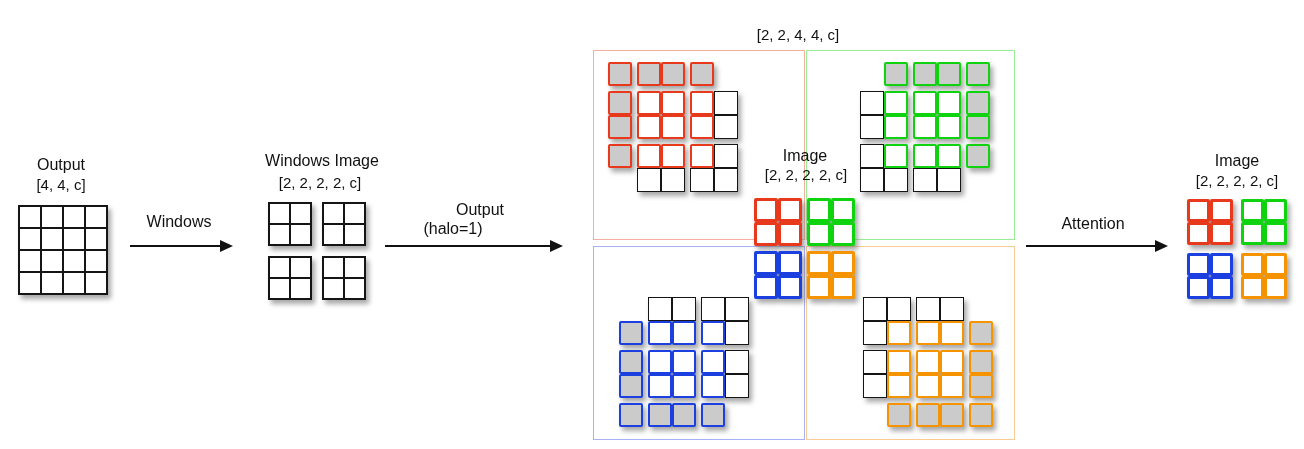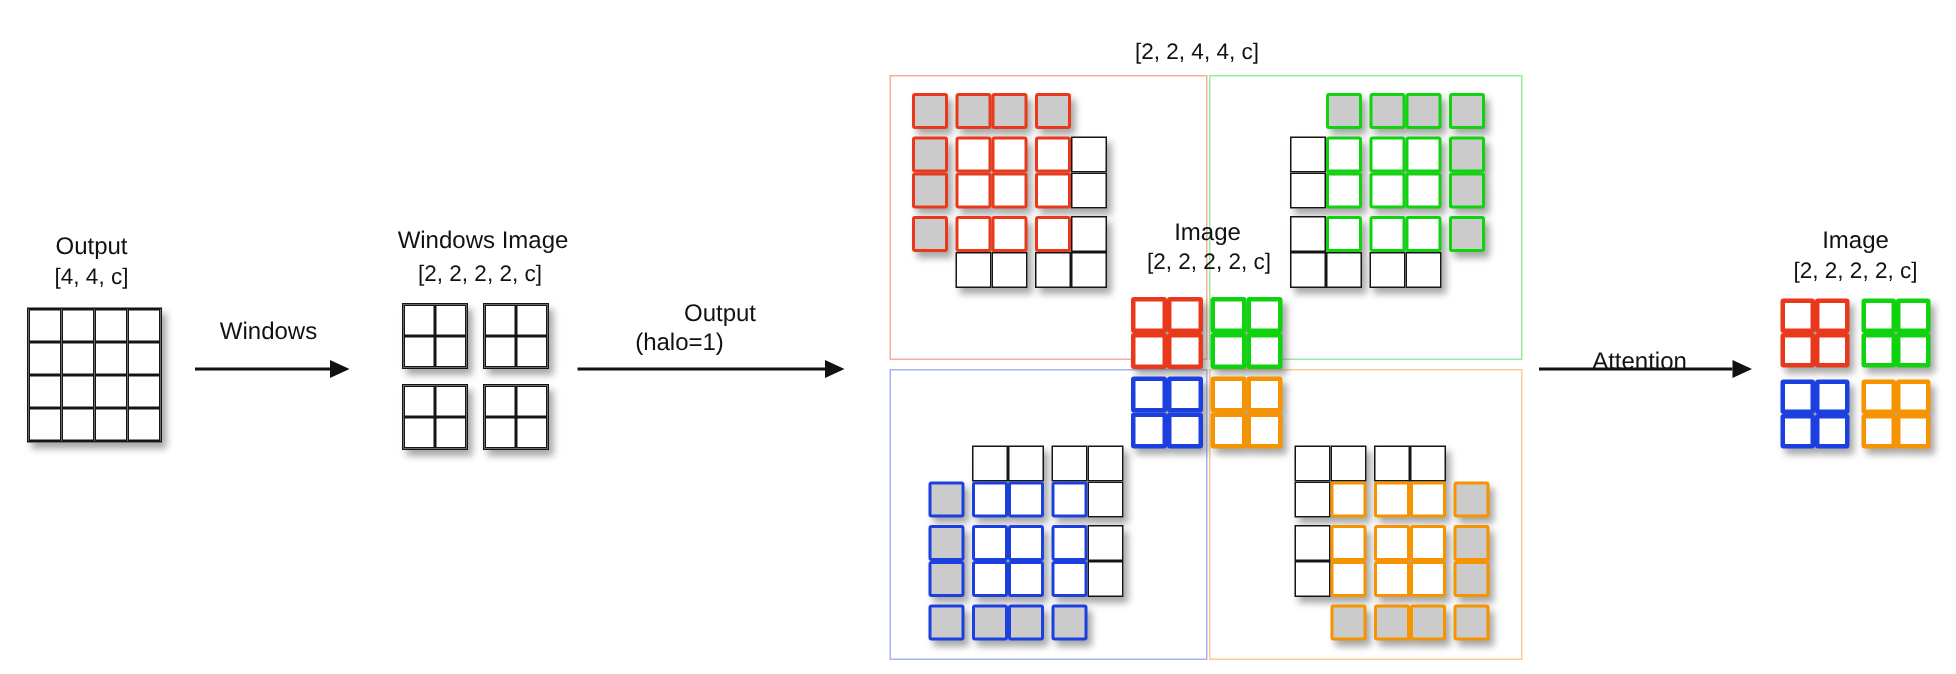--- a/index.html
+++ b/index.html
@@ -309,21 +309,21 @@
         <div class="ccell"></div>
       </div>
       <div class="cblock" style="--c: #F59300; grid-template-columns: repeat(2, 24px); grid-template-rows: repeat(2, 24px);">
         <div class="ccell"></div>
         <div class="ccell"></div>
         <div class="ccell"></div>
         <div class="ccell"></div>
       </div>
     </div>
 
-  <div class="lbl" style="left:1093px;top:232px">Attention</div>
+  <div class="lbl" style="left:1093px;top:214px">Attention</div>
   <div class="arrow" style="left:1026px;top:245px;width:129px"></div>
 
   <div class="lbl" style="left:1237px;top:151px">Image</div>
   <div class="lbl shp" style="left:1237px;top:171px">[2, 2, 2, 2, c]</div>
   <div class="ccluster" style="left:1187px;top:199px;gap:8px">
       <div class="cblock" style="--c: #E8391C; grid-template-columns: repeat(2, 23px); grid-template-rows: repeat(2, 23px);">
         <div class="ccell"></div>
         <div class="ccell"></div>
         <div class="ccell"></div>
         <div class="ccell"></div>

